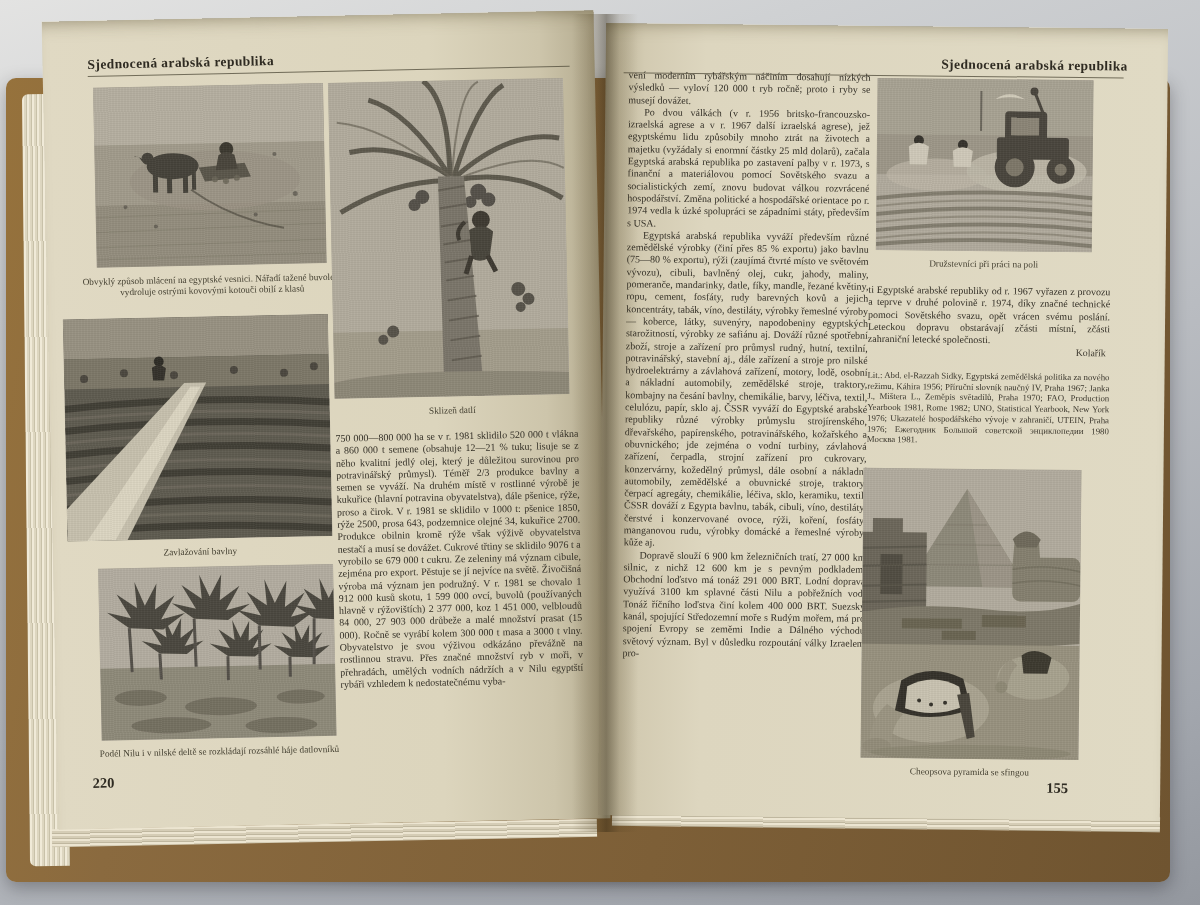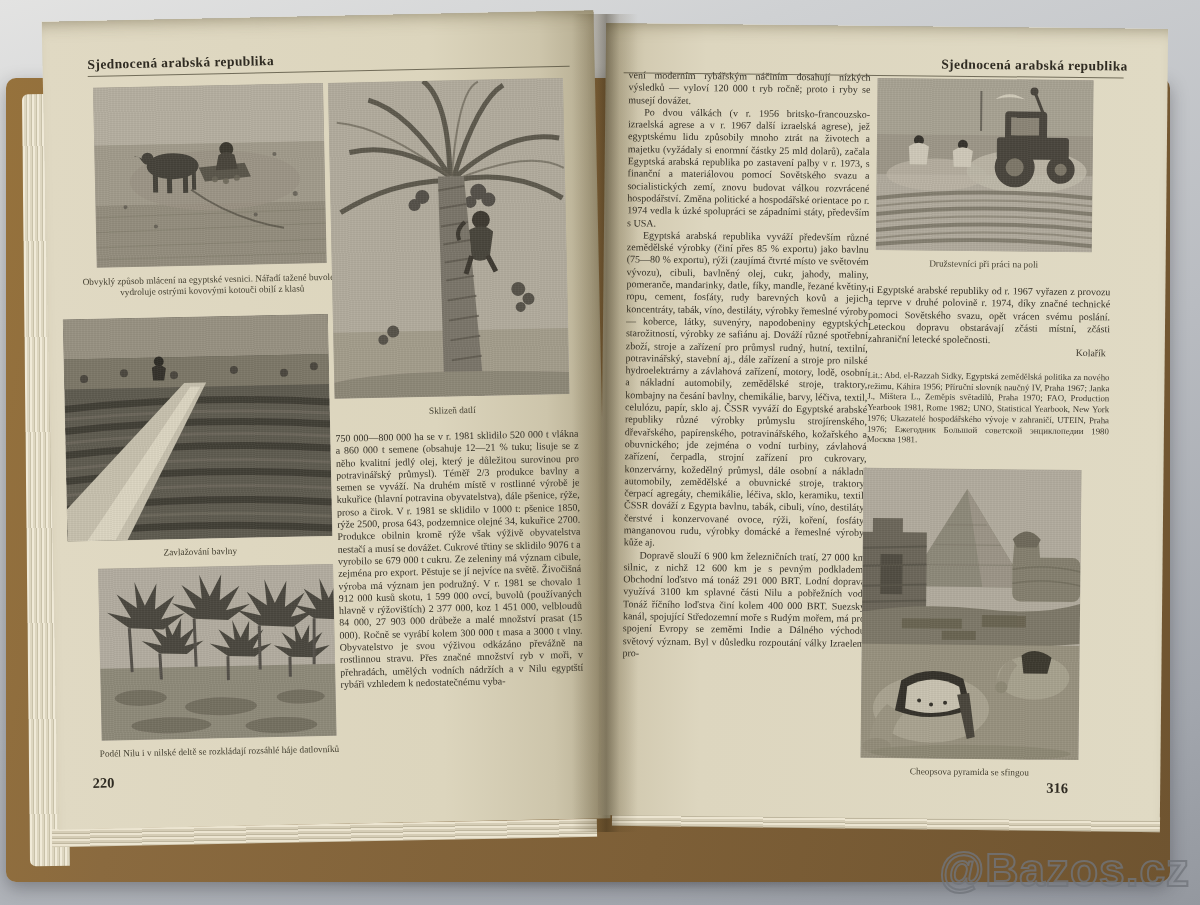--- a/index.html
+++ b/index.html
@@ -373,19 +373,18 @@
               <circle cx="84" cy="234" r="2"></circle>
             </g>
           <path d="M96 226 l10 44 l8 -2 l-6 -44 z" fill="#4a463c"></path>
         </g>
         <ellipse cx="110" cy="284" rx="100" ry="8" fill="#8a8471" opacity=".7"></ellipse>
       </svg>
       <div class="grain"></div>
     </div>
     <div class="caption" style="left:262px;top:740px;width:218px;">Cheopsova pyramida se sfingou</div>
 
-    <div class="pagenum" style="left:448px;top:752px;">316</div>
+    <div class="pagenum" style="left:448px;top:752px;">155</div>
   </div>
 
   <div class="gutter-shadow"></div>
 
-  <div class="watermark">@Bazos.cz</div>
 </div>
 
 </body></html>

